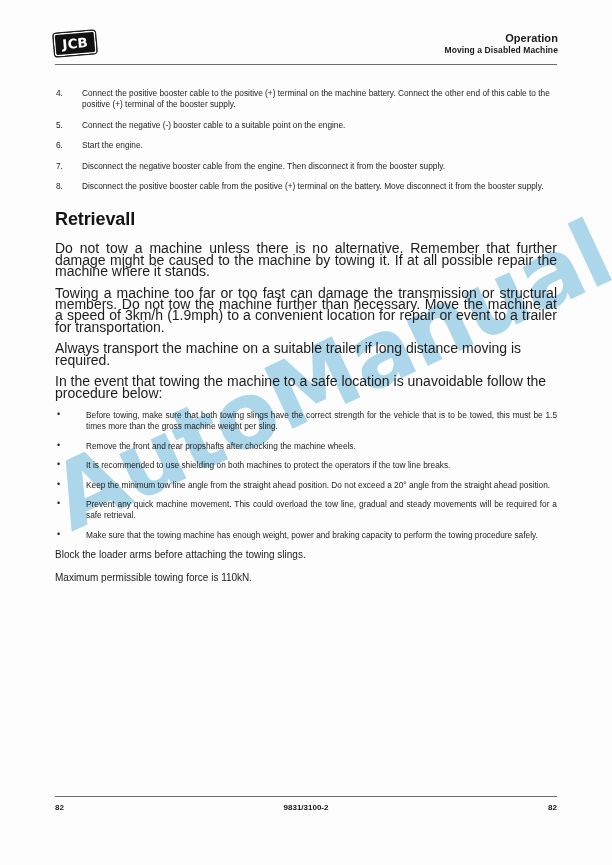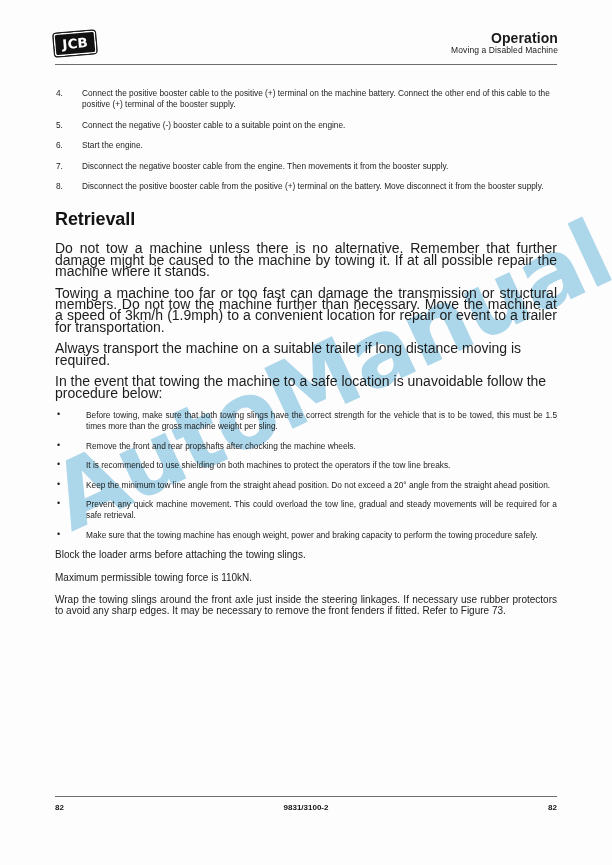--- a/index.html
+++ b/index.html
@@ -81,29 +81,29 @@
     line-height: 1;
     transform: scaleX(1.05);
   }
   .header-right {
     position: absolute;
     right: 54px;
     top: 32px;
     text-align: right;
   }
   .header-title {
-    font-size: 14px;
+    font-size: 11px;
     font-weight: bold;
     color: #1a1a1a;
     line-height: 12px;
     letter-spacing: 0.1px;
   }
   .header-sub {
     font-size: 8.5px;
-    font-weight: normal;
+    font-weight: bold;
     color: #1a1a1a;
     line-height: 13px;
     letter-spacing: 0.1px;
   }
   .header-rule {
     position: absolute;
     left: 55px;
     right: 55px;
     top: 64px;
     height: 1px;
@@ -245,21 +245,21 @@
     <div class="num-item">
       <span class="num">5.</span>
       <span>Connect the negative (-) booster cable to a suitable point on the engine.</span>
     </div>
     <div class="num-item">
       <span class="num">6.</span>
       <span>Start the engine.</span>
     </div>
     <div class="num-item">
       <span class="num">7.</span>
-      <span>Disconnect the negative booster cable from the engine. Then movements it from the booster supply.</span>
+      <span>Disconnect the negative booster cable from the engine. Then disconnect it from the booster supply.</span>
     </div>
     <div class="num-item">
       <span class="num">8.</span>
       <span>Disconnect the positive booster cable from the positive (+) terminal on the battery. Move disconnect it from the booster supply.</span>
     </div>
 
     <h2 class="sec-heading">Retrievall</h2>
 
     <div class="para">Do not tow a machine unless there is no alternative. Remember that further damage might be caused to the machine by towing it. If at all possible repair the machine where it stands.</div>
     <div class="para">Towing a machine too far or too fast can damage the transmission or structural members. Do not tow the machine further than necessary. Move the machine at a speed of 3km/h (1.9mph) to a convenient location for repair or event to a trailer for transportation.</div>
@@ -288,21 +288,20 @@
         <span>Prevent any quick machine movement. This could overload the tow line, gradual and steady movements will be required for a safe retrieval.</span>
       </div>
       <div class="bul-item">
         <span class="bul">•</span>
         <span>Make sure that the towing machine has enough weight, power and braking capacity to perform the towing procedure safely.</span>
       </div>
     </div>
 
     <div class="tail-para">Block the loader arms before attaching the towing slings.</div>
     <div class="tail-para">Maximum permissible towing force is 110kN.</div>
-    <div class="tail-para just">Wrap the towing slings around the front axle just inside the steering linkages. If necessary use rubber protectors to avoid any sharp edges. It may be necessary to remove the front fenders if fitted. Refer to Figure 73.</div>
 
   </div>
 
   <div class="footer-rule"></div>
   <div class="footer">
     <div class="footer-left">82</div>
     <div class="footer-center">9831/3100-2</div>
     <div class="footer-right">82</div>
   </div>
 

